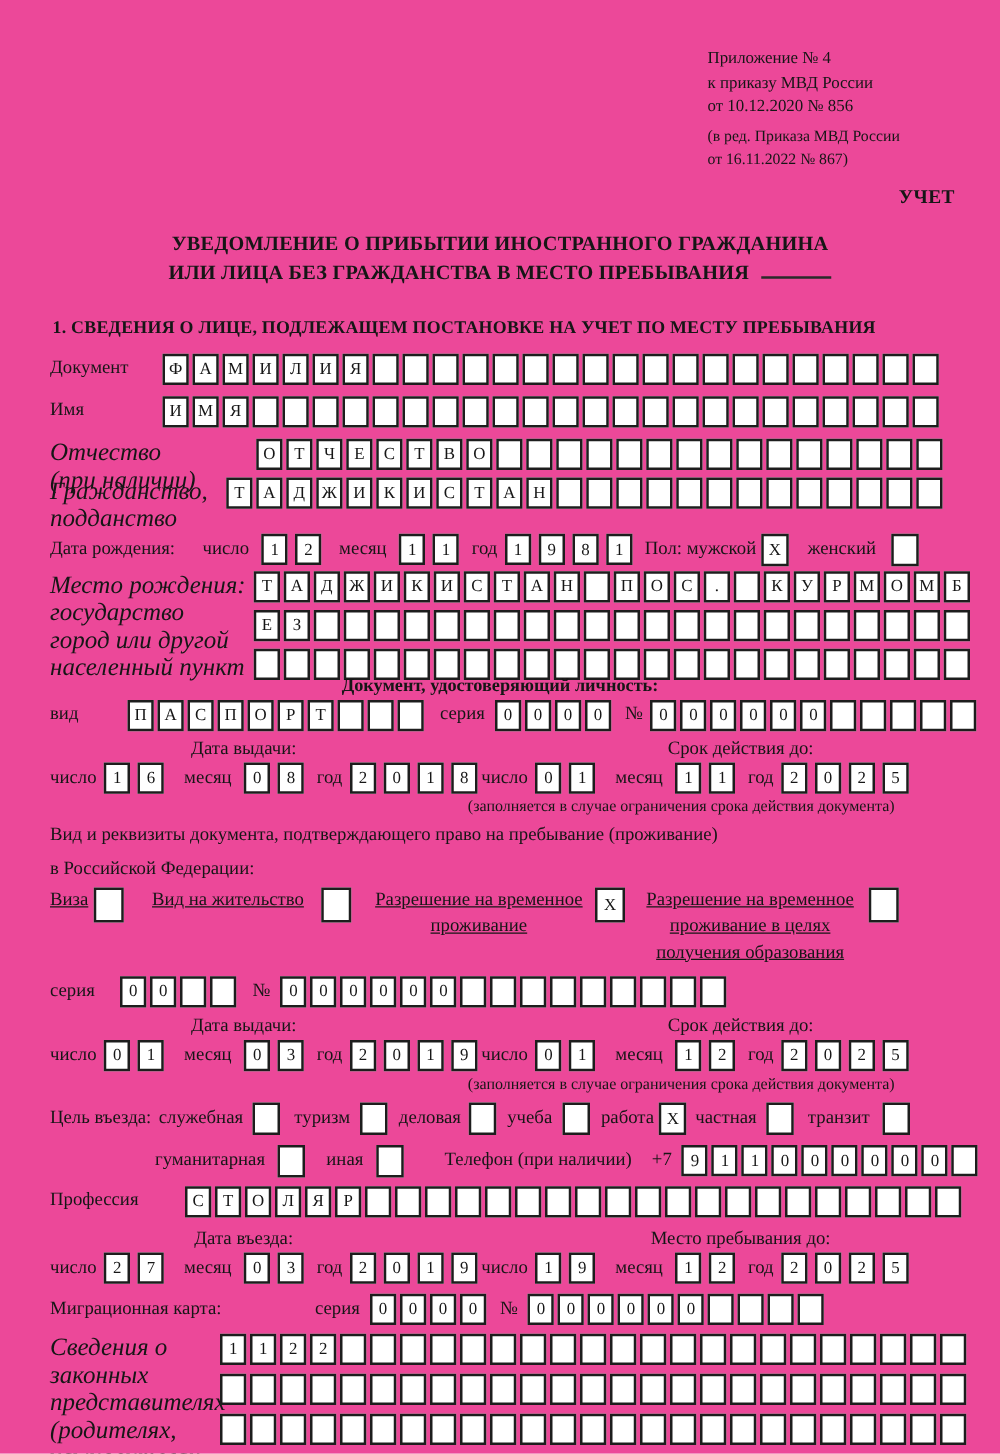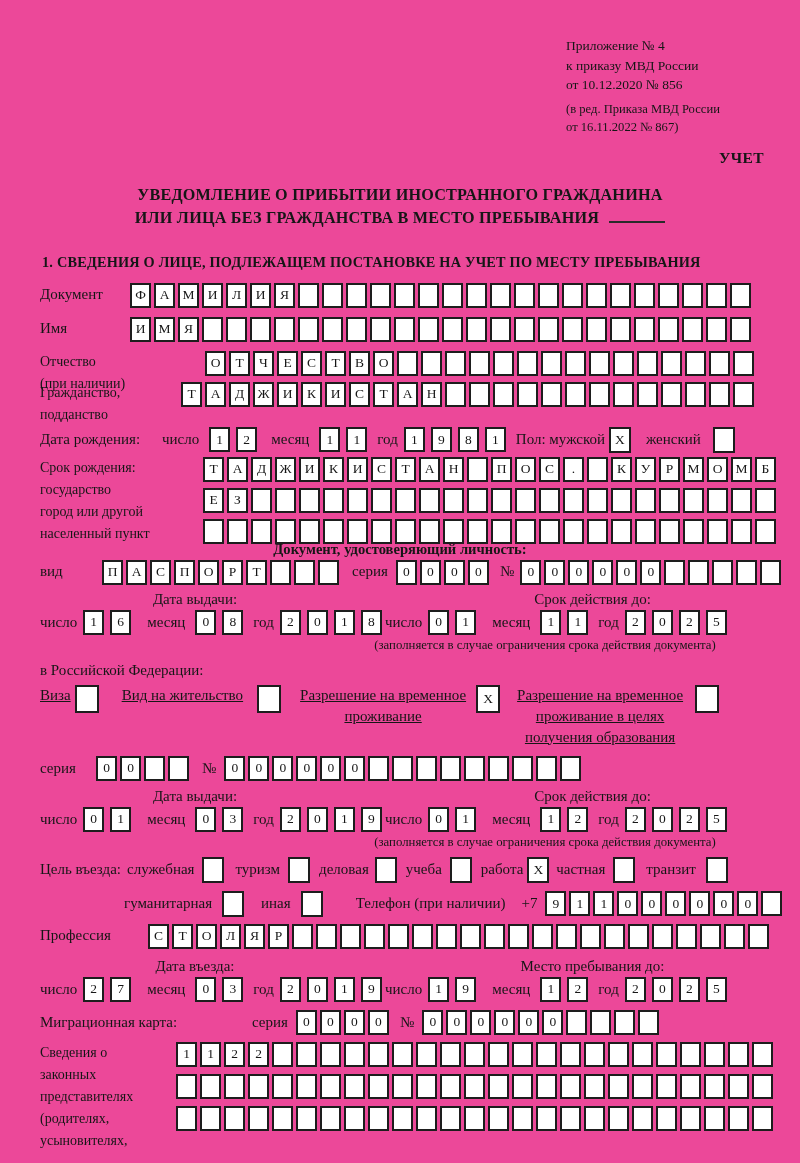--- a/index.html
+++ b/index.html
@@ -11,21 +11,21 @@
   
   .annex{margin:36px 34px 0 auto;width:200px;font-size:13.5px;line-height:19.5px;}
   .annex .amend{margin-top:5px;font-size:12.6px;line-height:18px;}
   .forma{font-weight:bold;font-size:15.5px;text-align:right;padding-right:36px;margin-top:13px;letter-spacing:.4px;}
   .title{font-weight:bold;font-size:16.2px;line-height:23px;text-align:center;margin-top:17px;letter-spacing:.2px;}
   .blank-line{display:inline-block;width:56px;border-bottom:2px solid #2a2a2a;height:12px;margin-left:10px;}
   .section{font-weight:bold;font-size:14.3px;margin:24px 0 0 42px;letter-spacing:.2px;}
 
   .row{display:flex;align-items:flex-start;margin-left:40px;}
   .lbl{font-size:15px;line-height:23px;flex-shrink:0;white-space:nowrap;}
-  .lbl2{font-size:14px;line-height:22px;}
+  .lbl2{font-size:20px;line-height:22px;font-style:italic;}
   .cells{display:flex;flex-wrap:nowrap;flex-shrink:0;}
   .cell{
     width:17px;height:21px;border:2px solid #1d1d1d;margin-right:3px;
     display:inline-flex;align-items:center;justify-content:center;
     font-size:13.5px;flex-shrink:0;background:#fff;
   }
   .sp .cell{margin-right:6px;}
   .cb-lg .cell{width:20px;height:24px;}
   .cb-md .cell{width:18px;height:22px;}
 
@@ -223,21 +223,21 @@
         <span class="cell">X</span>
       </span>
     <span class="lbl ml12">женский</span>
     <span class="cells cb-md ml12">
         <span class="cell"></span>
       </span>
   </div>
 
   <div class="row" style="margin-top:3px;height:88px">
     <div style="width:163px">
-      <div class="lbl2">Срок рождения:</div>
+      <div class="lbl2">Место рождения:</div>
       <div class="lbl2">государство</div>
       <div class="lbl2">город или другой</div>
       <div class="lbl2">населенный пункт</div>
     </div>
     <div>
       <div class="cells" style="margin-bottom:6px">
           <span class="cell">Т</span>
           <span class="cell">А</span>
           <span class="cell">Д</span>
           <span class="cell">Ж</span>
@@ -397,20 +397,21 @@
             <span class="cell">2</span>
             <span class="cell">0</span>
             <span class="cell">2</span>
             <span class="cell">5</span>
           </span>
       </div>
     </div>
   </div>
   <div class="note" style="margin-top:2px">(заполняется в случае ограничения срока действия документа)</div>
 
+  <div class="intro" style="margin-top:4px">Вид и реквизиты документа, подтверждающего право на пребывание (проживание)</div>
   <div class="intro" style="margin-top:6px">в Российской Федерации:</div>
 
   <div class="row" style="margin-top:4px;height:56px">
     <div class="opt">
       <div class="txt">Виза</div>
       <div class="cells cb-lg ml4">
           <span class="cell"></span>
         </div>
     </div>
     <div class="opt ml20">

